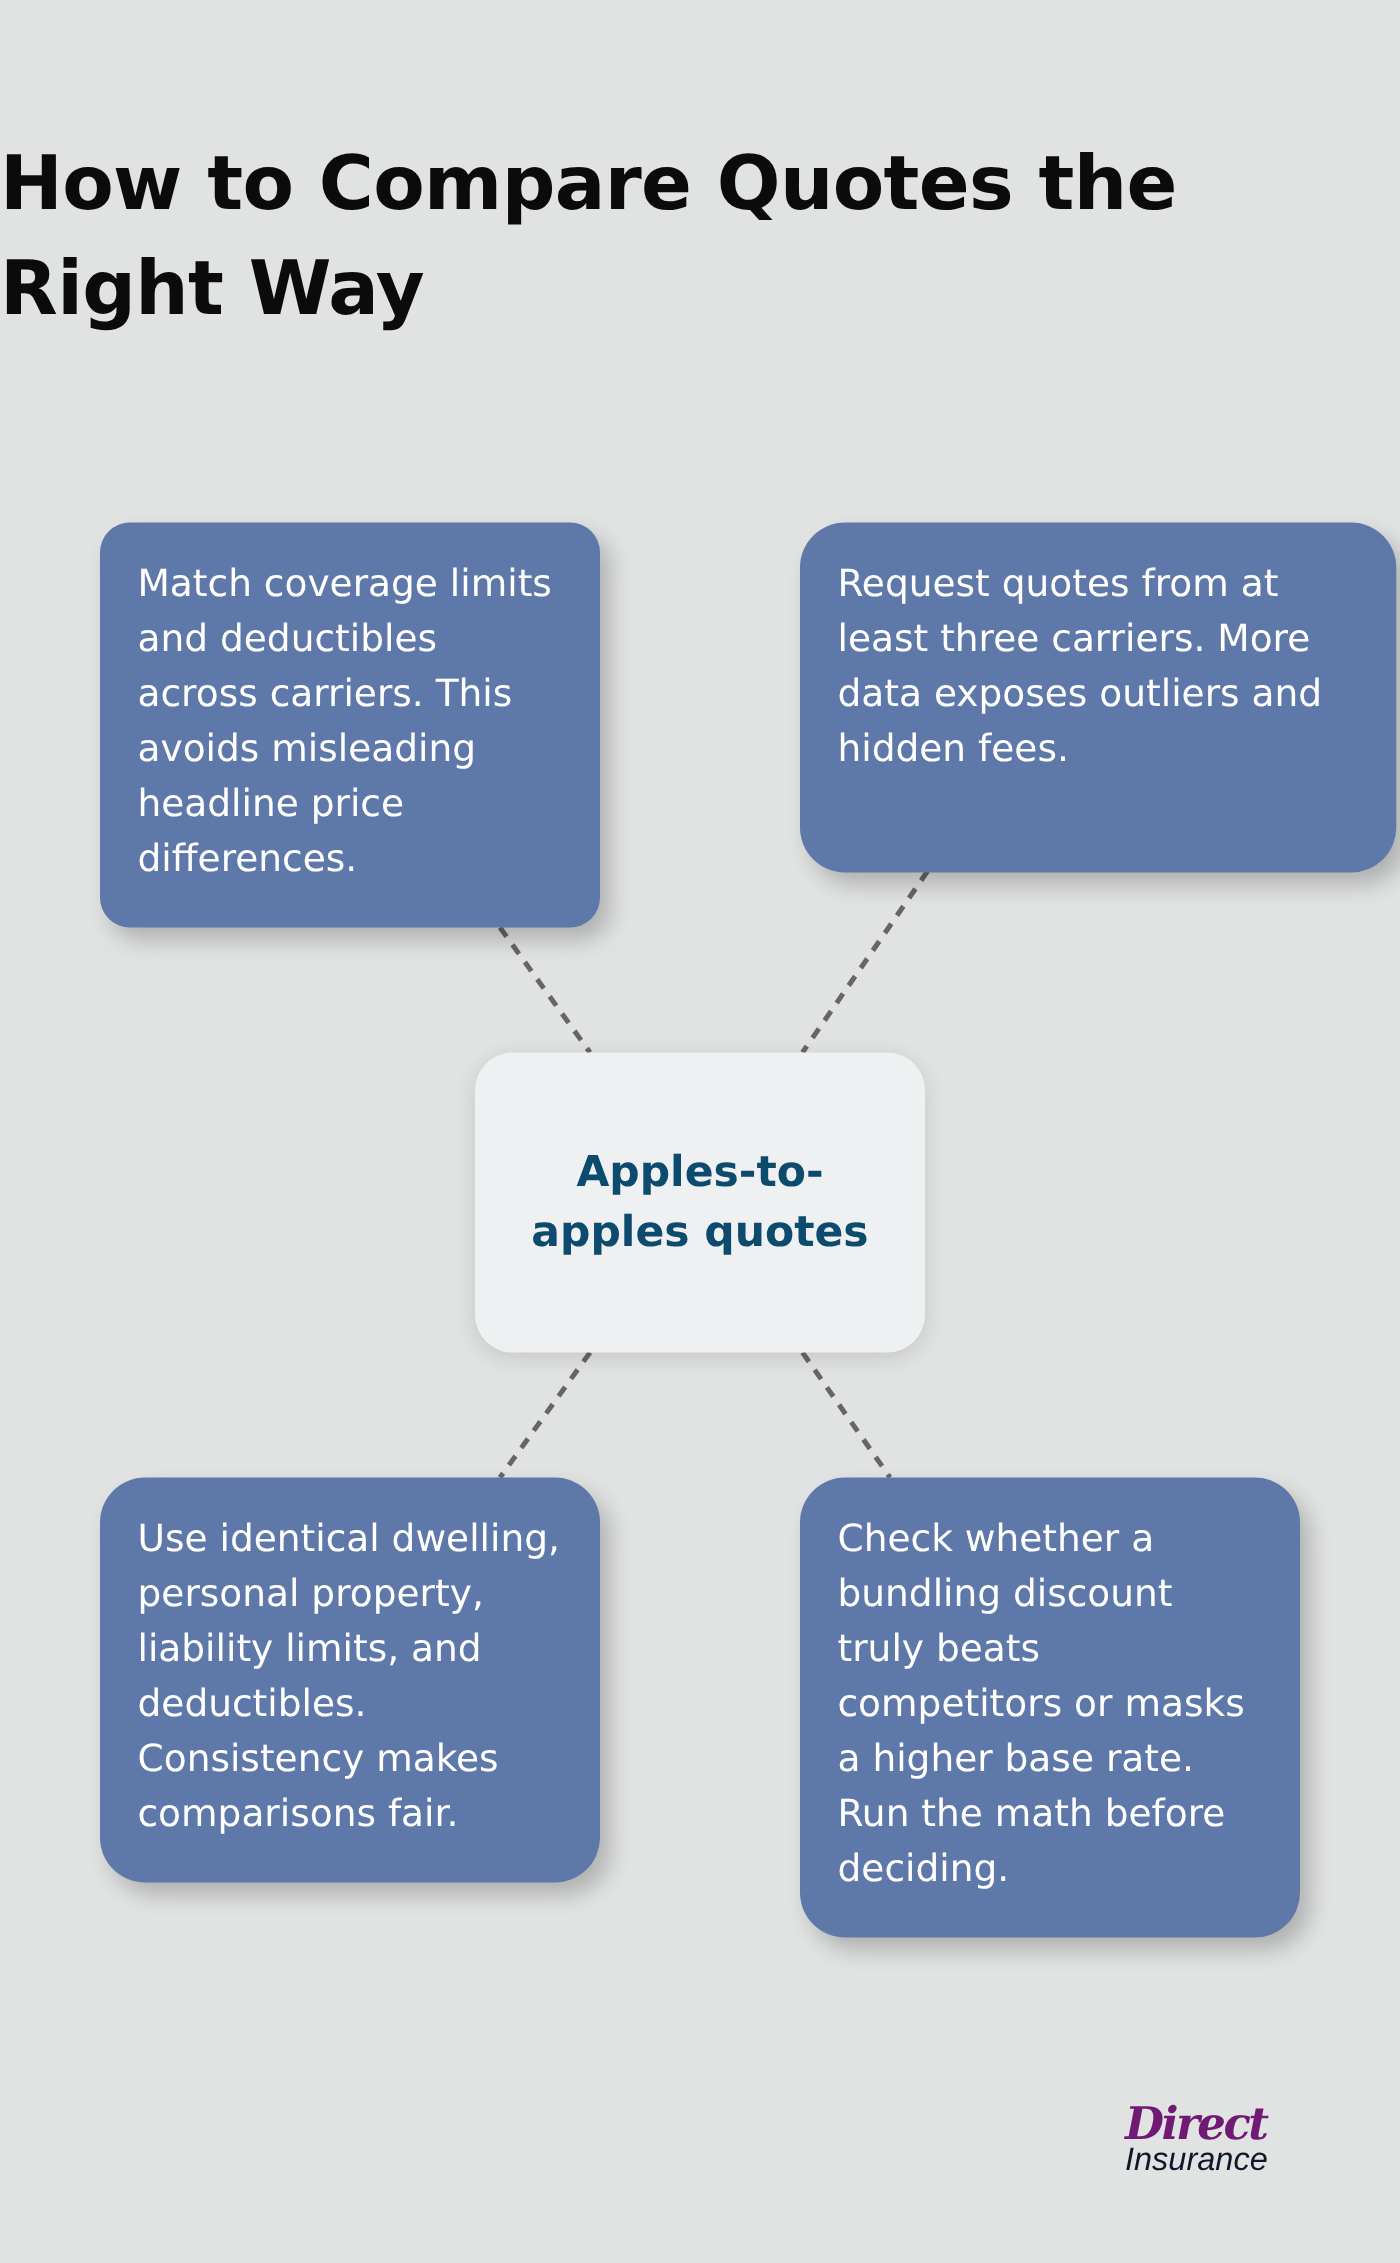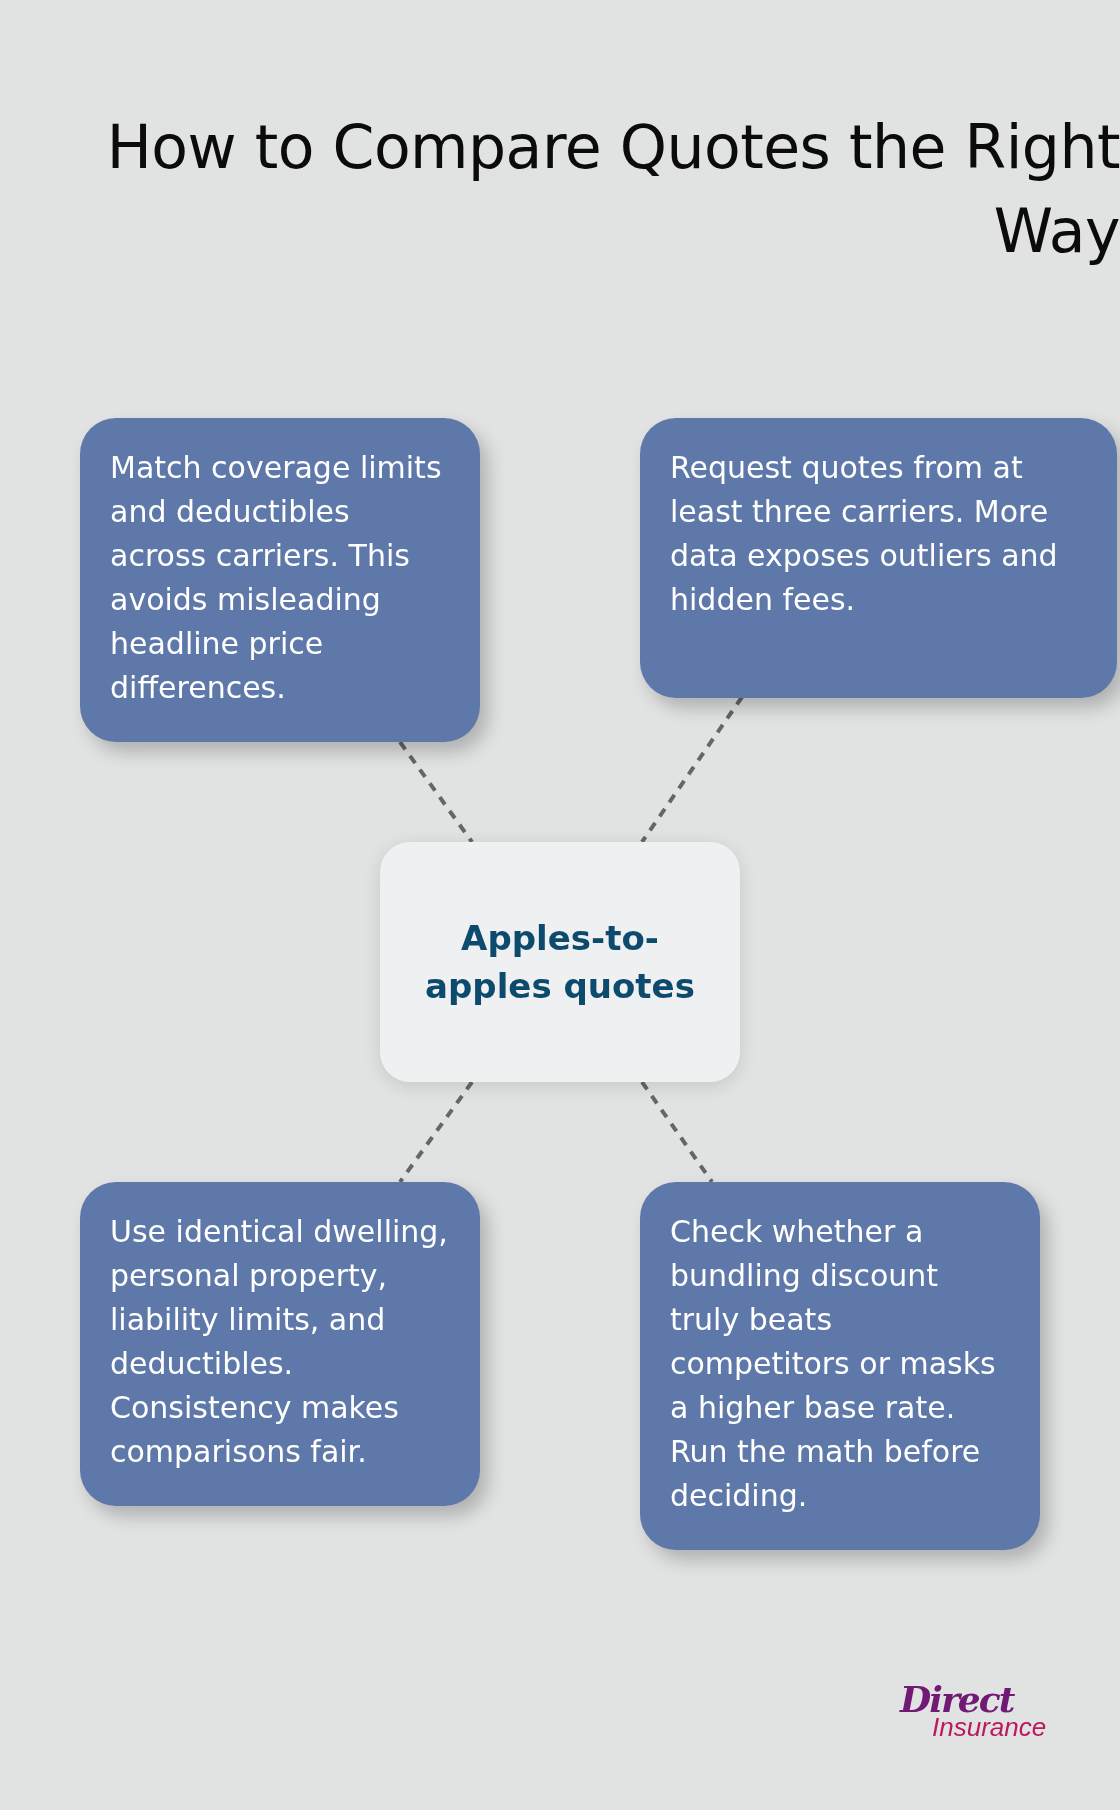--- a/index.html
+++ b/index.html
@@ -1,39 +1,39 @@
 <!DOCTYPE html>
 <html><head>
 <meta charset="utf-8">
 <style>
   html, body { margin:0; padding:0; }
   body { width:1120px; height:1810px; background:#e1e2e2; position:relative; overflow:hidden; font-family:"DejaVu Sans", sans-serif; }
-  .title { position:absolute; left:0; top:105px; width:1120px; text-align:right; font-weight:normal; font-size:60px; line-height:84px; color:#0b0b0b; letter-spacing:-0.5px; }
+  .title { position:absolute; left:0; top:105px; width:1120px; text-align:left; font-weight:bold; font-size:60px; line-height:84px; color:#0b0b0b; letter-spacing:-0.5px; }
   .card { position:absolute; background:#5e78a9; border-radius:36px; box-shadow:8px 10px 18px rgba(0,0,0,0.22); color:#fff; font-size:30px; line-height:44px; padding:28px 26px 0 30px; box-sizing:border-box; }
   .center { position:absolute; left:380px; top:842px; width:360px; height:240px; background:#eff0f2; border-radius:30px; box-shadow:0 4px 18px rgba(0,0,0,0.12); display:flex; align-items:center; justify-content:center; text-align:center; font-weight:bold; font-size:34px; line-height:48px; color:#0c4a6e; }
   svg.lines { position:absolute; left:0; top:0; }
   .logo { position:absolute; left:900px; top:1676px; width:160px; }
   .logo-direct { font-family:"DejaVu Serif", serif; font-weight:bold; font-style:italic; font-size:36px; line-height:46px; color:#701a75; letter-spacing:-2px; display:block; }
-  .logo-ins { font-family:"Liberation Sans", sans-serif; font-style:italic; font-size:26px; line-height:26px; color:#be185d; display:block; margin-left:32px; margin-top:-8px; }
+  .logo-ins { font-family:"Liberation Sans", sans-serif; font-style:italic; font-size:26px; line-height:26px; color:#0f172a; display:block; margin-top:-8px; }
 </style>
 </head>
 <body>
 
 <svg class="lines" width="1120" height="1810">
   <g stroke="#666" stroke-width="4" stroke-dasharray="9 8" fill="none">
     <line x1="400" y1="742" x2="472" y2="842"></line>
     <line x1="742" y1="697" x2="642" y2="842"></line>
     <line x1="472" y1="1082" x2="400" y2="1182"></line>
     <line x1="642" y1="1082" x2="712" y2="1182"></line>
   </g>
 </svg>
 
 <div class="title">How to Compare Quotes the Right Way</div>
 
-<div class="card" style="left:80px;top:418px;width:400px;height:324px;">Match coverage limits and deductibles across carriers. This avoids misleading headline price differences.</div>
+<div class="card" style="left:80px;top:418px;width:400px;height:324px;border-radius:24px;">Match coverage limits and deductibles across carriers. This avoids misleading headline price differences.</div>
 <div class="card" style="left:640px;top:418px;width:477px;height:280px;">Request quotes from at least three carriers. More data exposes outliers and hidden fees.</div>
 <div class="card" style="left:80px;top:1182px;width:400px;height:324px;">Use identical dwelling, personal property, liability limits, and deductibles. Consistency makes comparisons fair.</div>
 <div class="card" style="left:640px;top:1182px;width:400px;height:368px;">Check whether a bundling discount truly beats competitors or masks a higher base rate. Run the math before deciding.</div>
 
 <div class="center">
   <span style="display:block;width:300px;">Apples-to-apples quotes</span>
 </div>
 
 <div class="logo">
   <span class="logo-direct">Direct</span>

